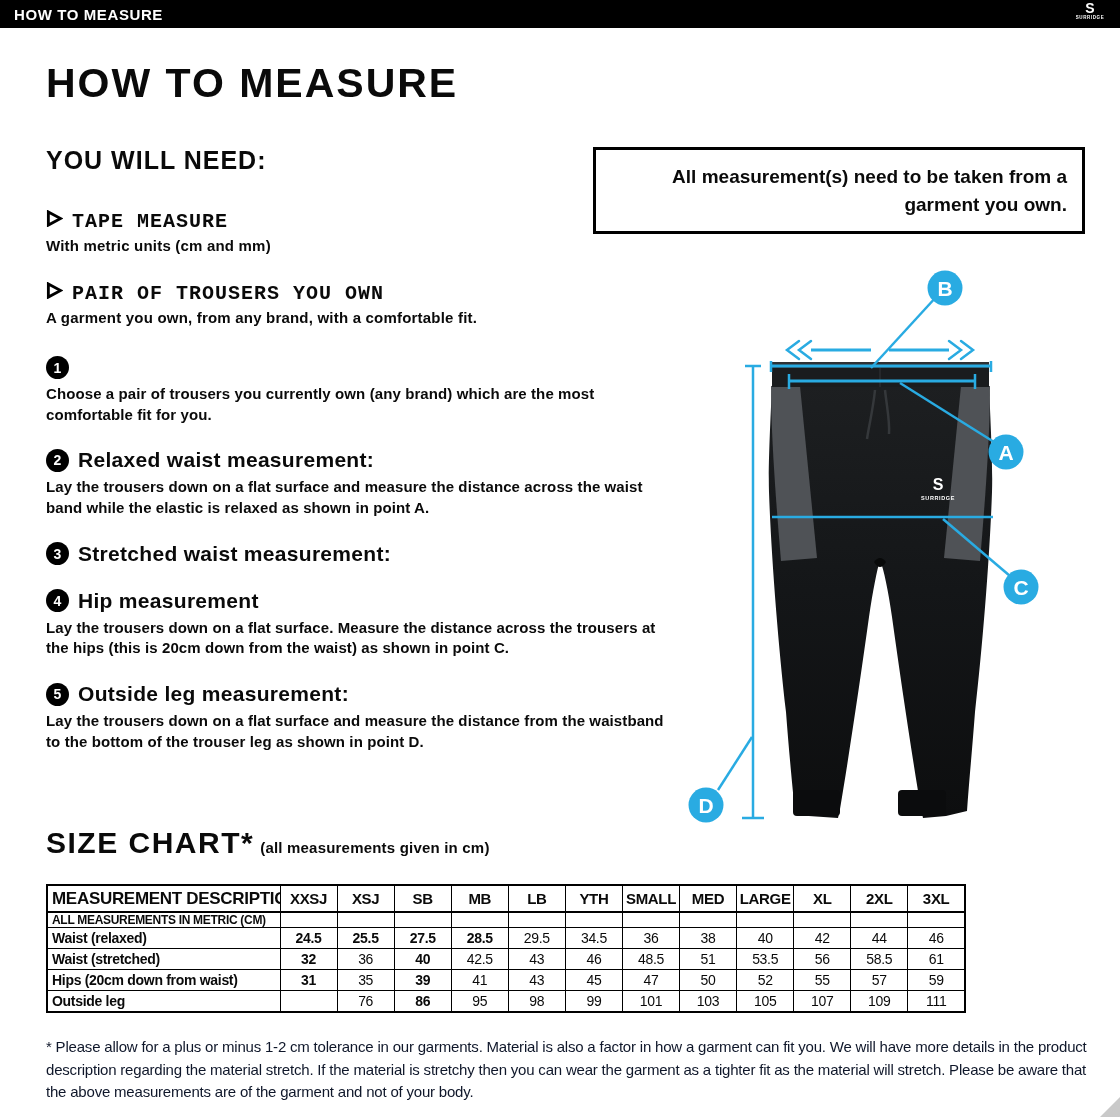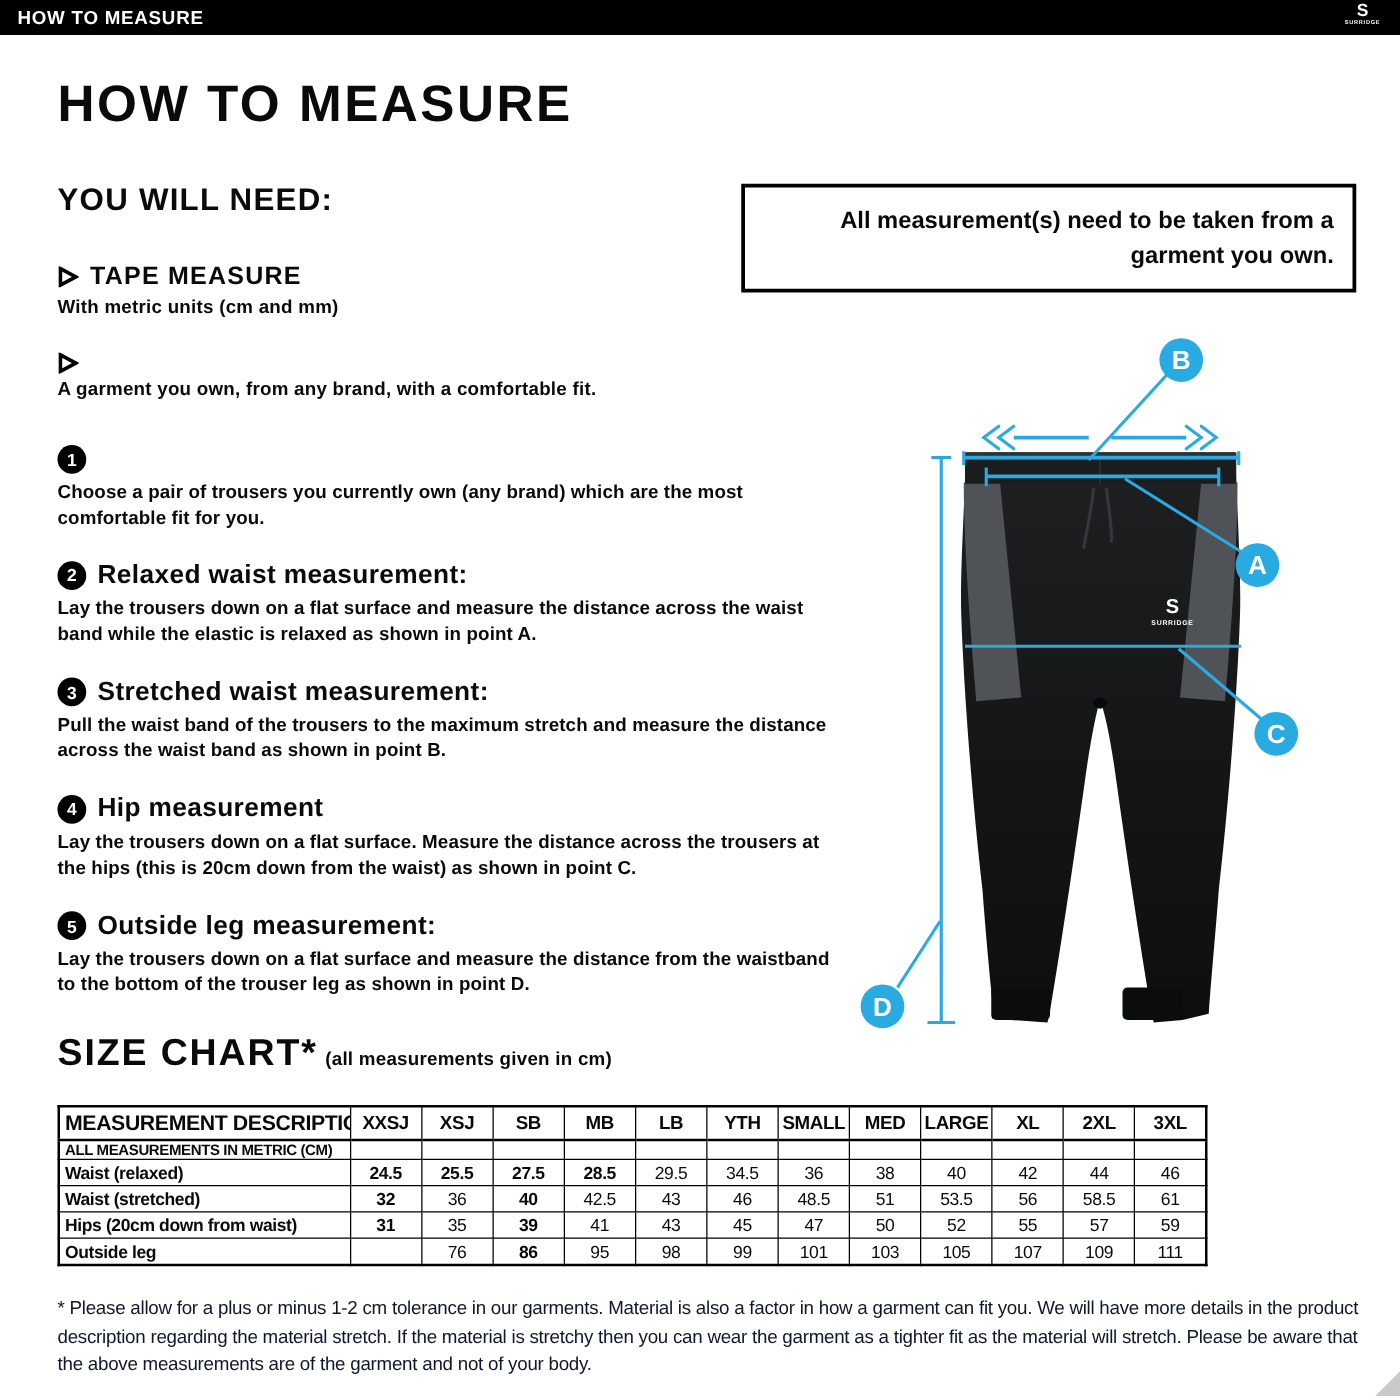--- a/index.html
+++ b/index.html
@@ -21,21 +21,21 @@
   .ywn-heading { position:absolute; left:46px; top:146px; font-size:25px; font-weight:bold; letter-spacing:1px; }
 
   
   .note-box { position:absolute; left:593px; top:147px; width:492px; min-height:86px;
               border:3px solid #000; padding:13px 15px; font-size:19px; font-weight:bold; line-height:1.45;text-align:right; }
 
   
   .need-item { position:absolute; left:46px; width:600px; }
   .need-item.first { top:210px; }
   .need-item.second { top:282px; }
-  .need-title-row { display:flex; align-items:center; gap:9px; }
+  .need-title-row { display:flex; align-items:flex-start; gap:9px;font-family:Liberation Mono, monospace; }
   .tri-icon { width:17px; height:17px; flex:0 0 auto; }
   .need-title { font-size:20px; font-weight:bold; letter-spacing:1px; }
   .need-desc { font-size:15px; font-weight:bold; margin-top:4px; letter-spacing:.2px; }
 
   
   .steps { position:absolute; left:46px; top:356px; width:640px; }
   .step { margin-bottom:23px; }
   .step-title-row { display:flex; align-items:center; gap:9px; }
   .step-badge { width:23px; height:23px; border-radius:50%; background:#000; color:#fff;
                 font-size:14px; font-weight:bold; display:flex; align-items:center; justify-content:center; flex:0 0 auto; }
@@ -104,20 +104,21 @@
       <span class="need-title">TAPE MEASURE</span>
     </div>
     <div class="need-desc">With metric units (cm and mm)</div>
   </div>
 
   <div class="need-item second">
     <div class="need-title-row">
       <svg class="tri-icon" viewBox="0 0 18 18">
         <polygon points="2.5,2 15.5,9 2.5,16" fill="#fff" stroke="#000" stroke-width="3" stroke-linejoin="miter"></polygon>
       </svg>
+      <span class="need-title">PAIR OF TROUSERS YOU OWN</span>
     </div>
     <div class="need-desc">A garment you own, from any brand, with a comfortable fit.</div>
   </div>
 
   <div class="steps">
     <div class="step">
       <div class="step-title-row">
         <span class="step-badge">1</span>
       </div>
       <div class="step-body">Choose a pair of trousers you currently own (any brand) which are the most comfortable fit for you.</div>
@@ -127,21 +128,20 @@
         <span class="step-badge">2</span>
         <span class="step-title">Relaxed waist measurement:</span>
       </div>
       <div class="step-body">Lay the trousers down on a flat surface and measure the distance across the waist band while the elastic is relaxed as shown in point A.</div>
     </div>
     <div class="step">
       <div class="step-title-row">
         <span class="step-badge">3</span>
         <span class="step-title">Stretched waist measurement:</span>
       </div>
-      <div class="step-body">Pull the waist band of the trousers to the maximum stretch and measure the distance across the waist band as shown in point B.</div>
     </div>
     <div class="step">
       <div class="step-title-row">
         <span class="step-badge">4</span>
         <span class="step-title">Hip measurement</span>
       </div>
       <div class="step-body">Lay the trousers down on a flat surface. Measure the distance across the trousers at the hips (this is 20cm down from the waist)  as shown in point C.</div>
     </div>
     <div class="step">
       <div class="step-title-row">

